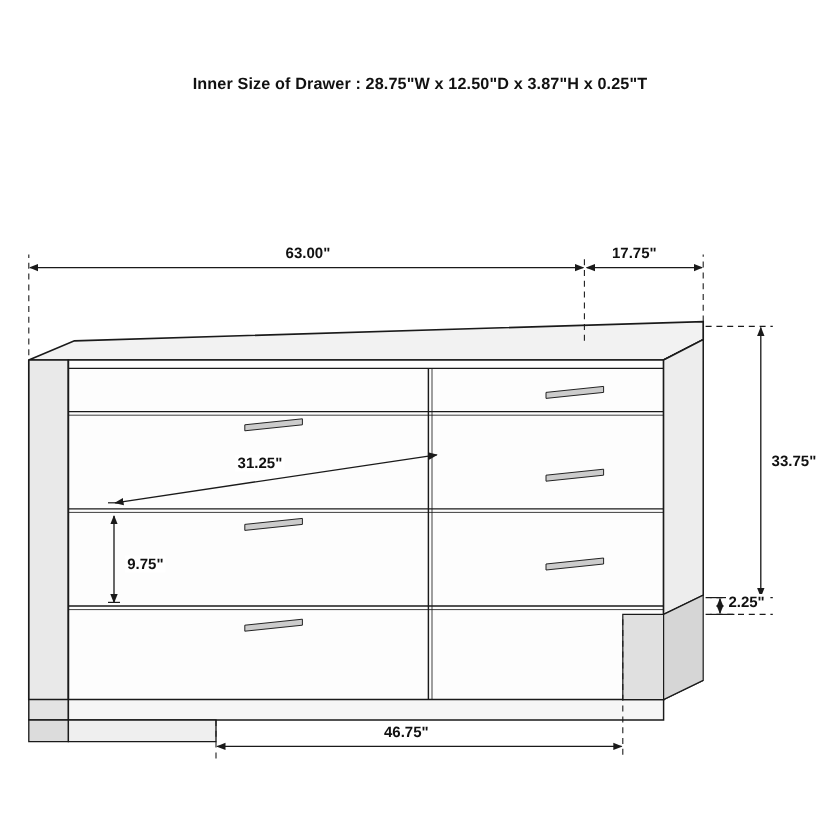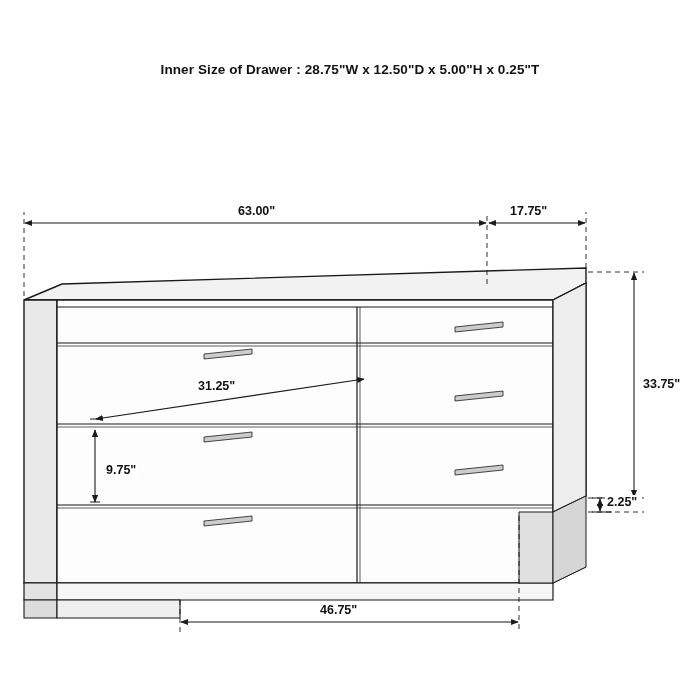--- a/index.html
+++ b/index.html
@@ -48,21 +48,21 @@
     background: #ffffff;
     padding: 0 2px;
     line-height: 14px;
   }
 </style>
 </head>
 <body>
 
 <div id="stage">
 
-  <div class="title">Inner Size of Drawer : 28.75"W x 12.50"D x 5.00"H x 0.25"T</div>
+  <div class="title">Inner Size of Drawer : 28.75"W x 12.50"D x 3.87"H x 0.25"T</div>
 
   <svg class="diagram" viewBox="0 0 700 700">
     <defs>
       <marker id="arrHead" viewBox="0 0 10 10" refX="9" refY="5" markerWidth="7" markerHeight="7" orient="auto-start-reverse">
         <path d="M0,1 L10,5 L0,9 z" fill="#1a1a1a"></path>
       </marker>
     </defs>
 
     <g>
 

